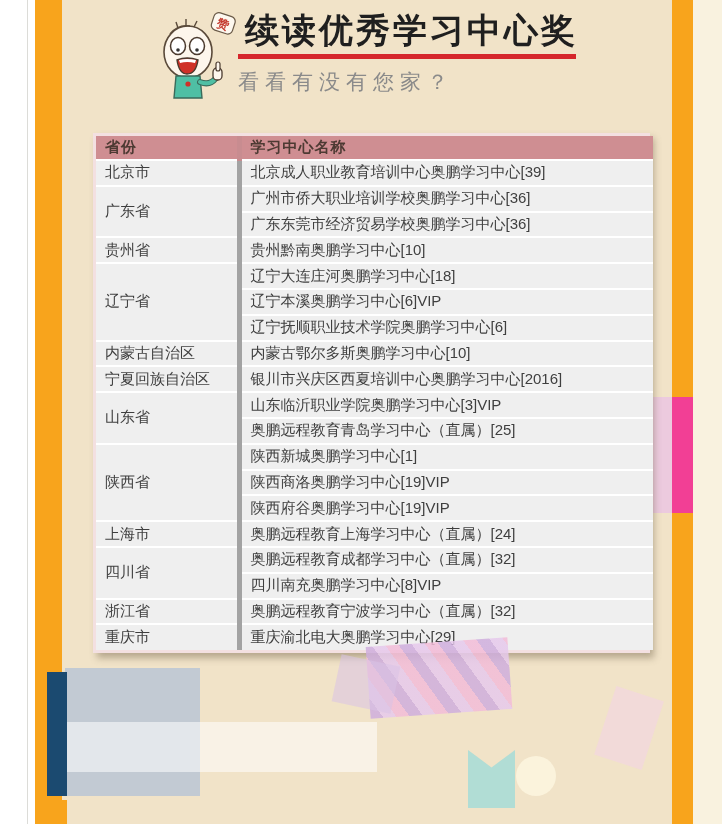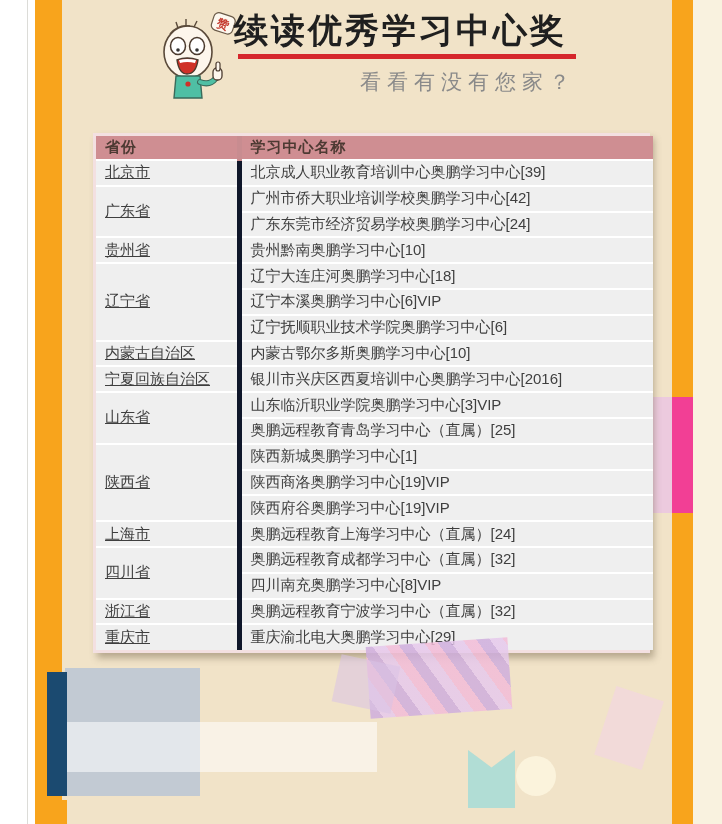--- a/index.html
+++ b/index.html
@@ -10,35 +10,35 @@
   
   .left-gray-line{position:absolute;left:27px;top:0;width:1px;height:824px;background:#dcdcd8;}
   .beige-panel{position:absolute;left:62px;top:0;width:631px;height:824px;background:#f1e3c8;}
   .orange-bar-left{position:absolute;left:35px;top:0;width:27px;height:824px;background:#f8a41c;}
   .orange-bar-right{position:absolute;left:672px;top:0;width:21px;height:824px;background:#f8a41c;}
   .cream-strip-right{position:absolute;left:693px;top:0;width:29px;height:824px;background:#f9f2df;}
   .pink-block-light{position:absolute;left:649px;top:397px;width:23px;height:116px;background:#eccade;}
   .pink-block-magenta{position:absolute;left:672px;top:397px;width:21px;height:116px;background:#f23f95;}
 
   
-  .title{position:absolute;left:234px;top:8px;width:344px;text-align:left;
+  .title{position:absolute;left:234px;top:8px;width:344px;text-align:right;
          font-size:34px;font-weight:bold;color:#1f1f1f;letter-spacing:3px;line-height:44px;}
   .title-underline{position:absolute;left:238px;top:54px;width:338px;height:5px;background:#d5262b;}
-  .subtitle{position:absolute;left:238px;top:66px;width:338px;text-align:right;
+  .subtitle{position:absolute;left:238px;top:66px;width:338px;text-align:left;
             font-size:21px;color:#8a8a8a;letter-spacing:6px;line-height:32px;}
   .mascot{position:absolute;left:156px;top:12px;width:86px;height:92px;}
 
   
   .table-wrap{position:absolute;left:93px;top:133px;width:557px;background:#efefef;
               border:3px solid #f3e0e1;box-shadow:4px 5px 7px rgba(110,95,70,.45);}
   table.centers{border-collapse:collapse;width:100%;table-layout:fixed;}
   table.centers th,table.centers td{font-size:15px;padding:0 0 0 9px;text-align:left;vertical-align:middle;}
   table.centers th{background:#cf8e92;color:#4d3a33;font-weight:bold;height:24px;letter-spacing:1px;}
   table.centers td{background:#efefef;color:#3f3f3f;height:25.8px;border-top:2px solid #ffffff;}
-  table.centers td.province{border-right:5px solid #0f172a;text-decoration:underline;}
+  table.centers td.province{border-right:5px solid #a3a3a3;}
   table.centers th.province{border-right:5px solid #c88c90;}
   col.c-province{width:143px;}
   col.c-center{width:414px;}
 
   
   .deco-lavender{position:absolute;left:368px;top:642px;width:142px;height:72px;
       background:repeating-linear-gradient(58deg,#cfaedd 0 11px,#e6c9ec 11px 22px,#f2bcd8 22px 33px);
       opacity:.85;transform:rotate(-4deg);}
   .deco-lavender2{position:absolute;left:336px;top:660px;width:60px;height:48px;background:#d9c2e6;opacity:.55;transform:rotate(12deg);}
   .deco-bluegray{position:absolute;left:65px;top:668px;width:135px;height:128px;background:rgba(186,198,213,.85);}
@@ -112,24 +112,24 @@
           <th>学习中心名称</th>
         </tr>
       </thead>
       <tbody id="table-body">
           <tr>
             <td class="province" rowspan="1">北京市</td>
             <td>北京成人职业教育培训中心奥鹏学习中心[39]</td>
           </tr>
           <tr>
             <td class="province" rowspan="2">广东省</td>
-            <td>广州市侨大职业培训学校奥鹏学习中心[42]</td>
-          </tr>
-          <tr>
-            <td>广东东莞市经济贸易学校奥鹏学习中心[24]</td>
+            <td>广州市侨大职业培训学校奥鹏学习中心[36]</td>
+          </tr>
+          <tr>
+            <td>广东东莞市经济贸易学校奥鹏学习中心[36]</td>
           </tr>
           <tr>
             <td class="province" rowspan="1">贵州省</td>
             <td>贵州黔南奥鹏学习中心[10]</td>
           </tr>
           <tr>
             <td class="province" rowspan="3">辽宁省</td>
             <td>辽宁大连庄河奥鹏学习中心[18]</td>
           </tr>
           <tr>

